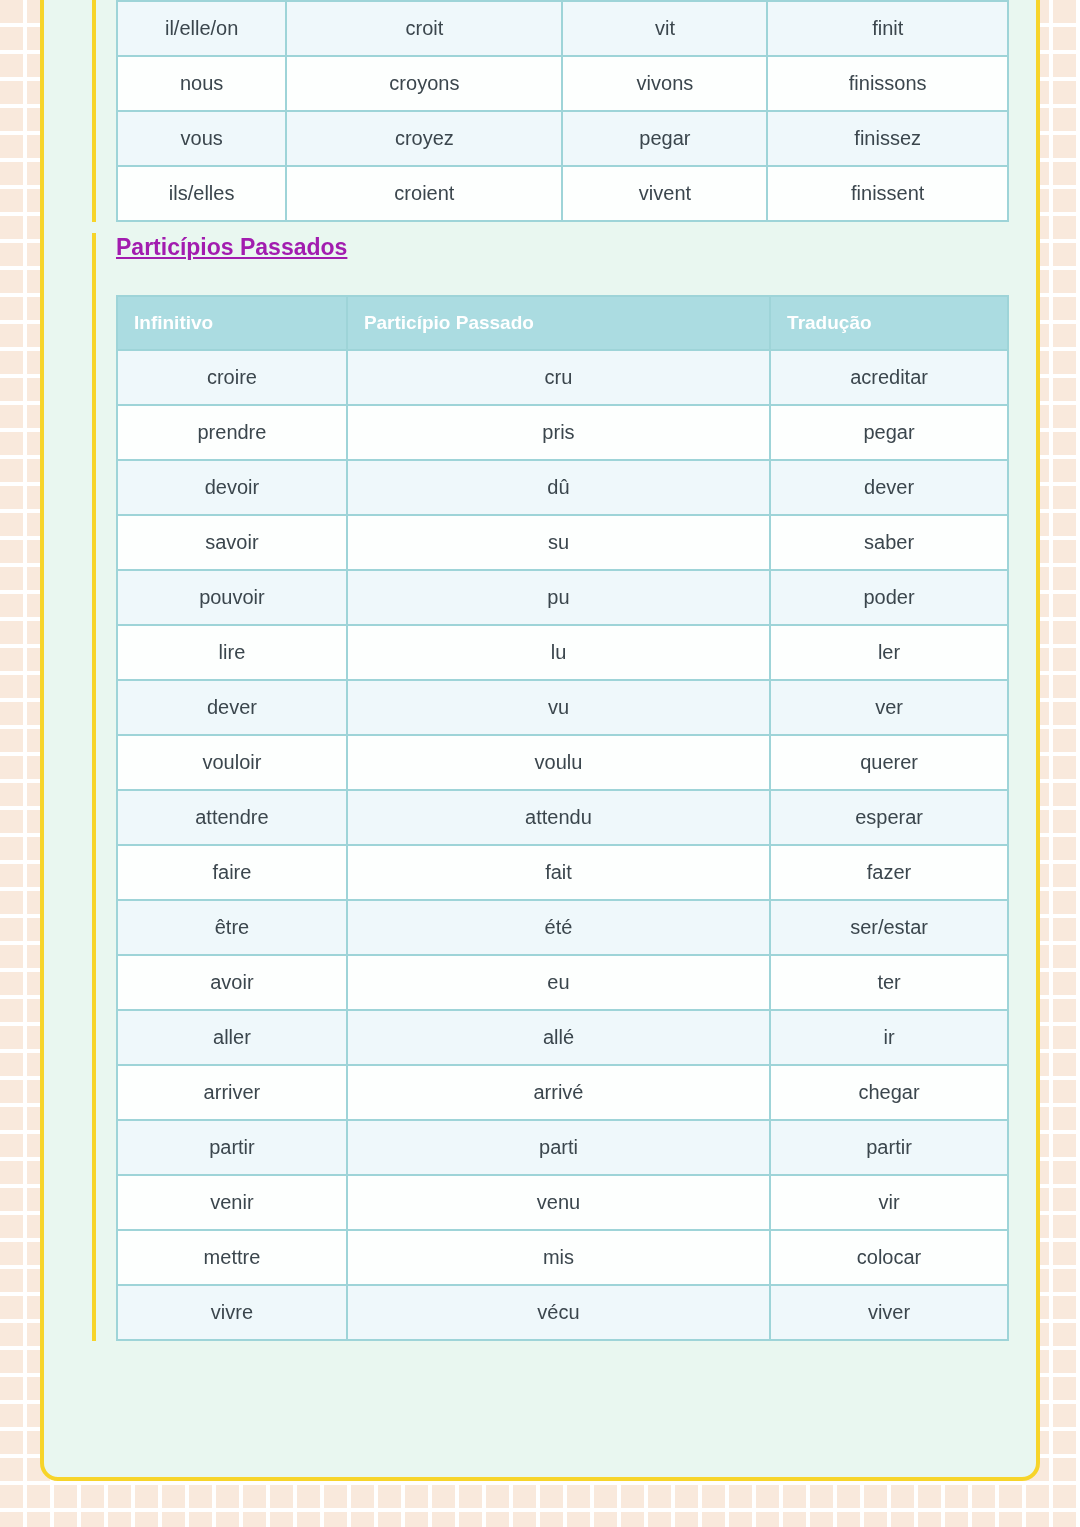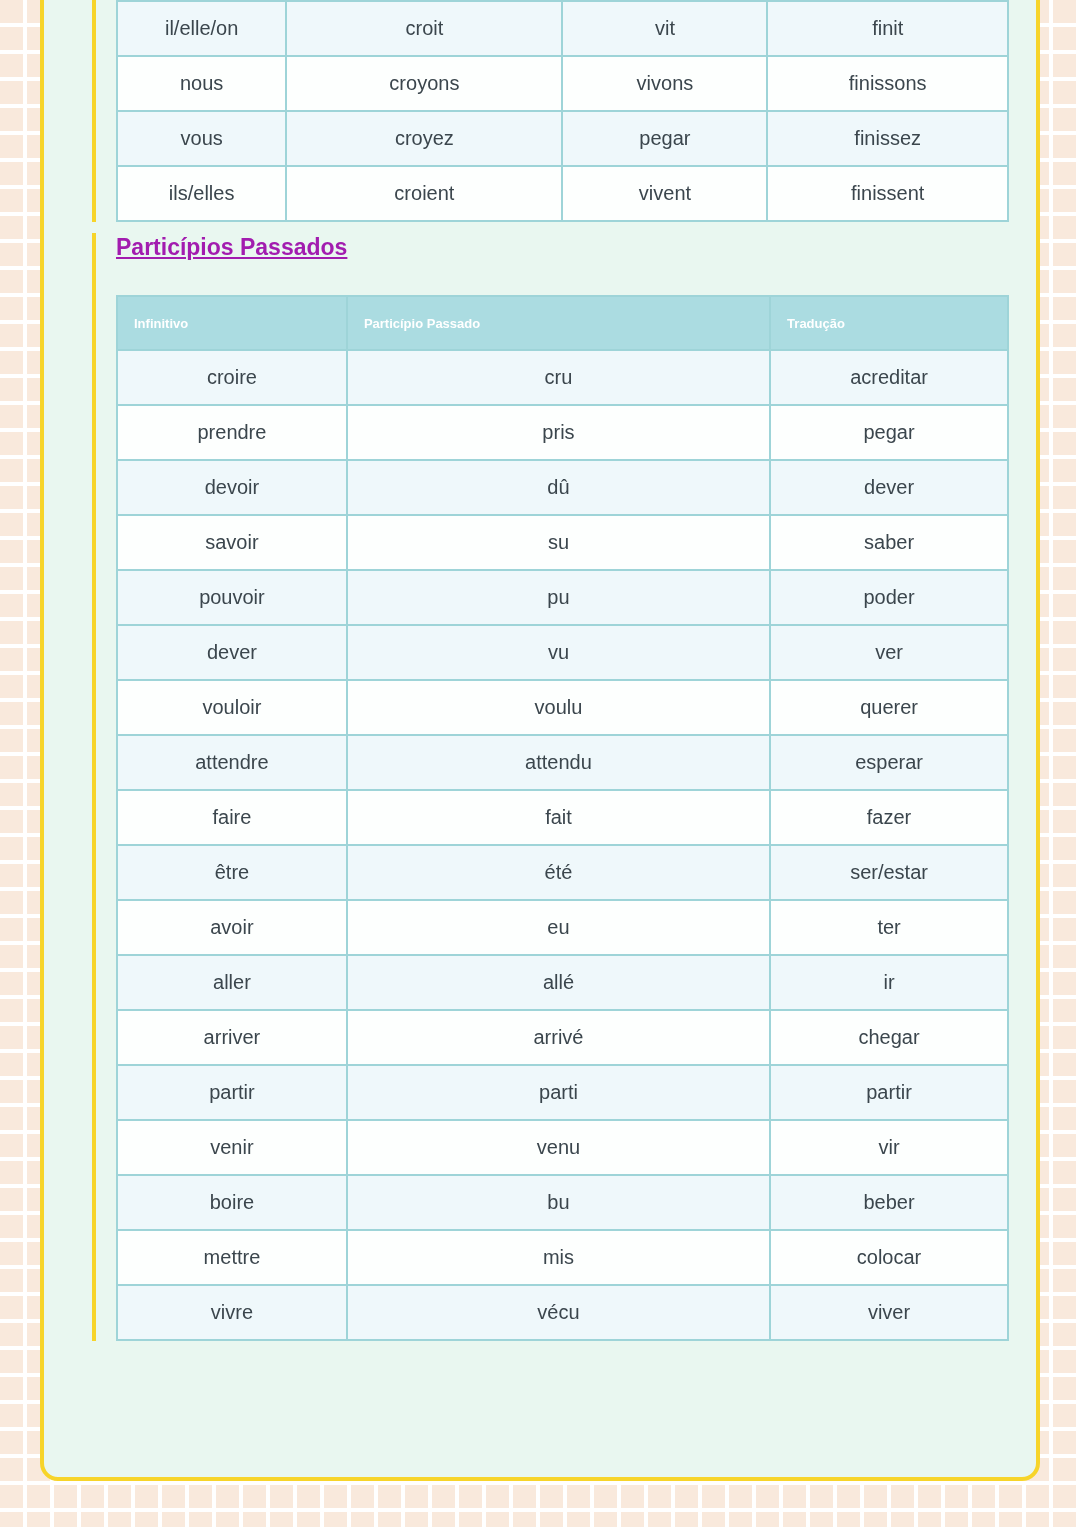--- a/index.html
+++ b/index.html
@@ -52,21 +52,21 @@
     box-sizing: content-box;
     overflow: hidden;
   }
   tr.alt td  { background: #eff8fb; }
   tr:not(.alt) td { background: #fdfffe; text-align: center; }
 
   thead th {
     background: #abdce1;
     color: #ffffff;
     font-weight: bold;
-    font-size: 13px;
+    font-size: 19px;
     text-align: left;
     padding-left: 16px;
     height: 52px;
   }
   .section-heading {
     margin: 4px 0 0 0;
     font-size: 23px;
     line-height: 28px;
     font-weight: bold;
     color: #a21caf;
@@ -158,20 +158,25 @@
             <tr>
               <td>savoir</td>
               <td>su</td>
               <td>saber</td>
             </tr>
             <tr class="alt">
               <td>pouvoir</td>
               <td>pu</td>
               <td>poder</td>
             </tr>
+            <tr>
+              <td>lire</td>
+              <td>lu</td>
+              <td>ler</td>
+            </tr>
             <tr class="alt">
               <td>dever</td>
               <td>vu</td>
               <td>ver</td>
             </tr>
             <tr>
               <td>vouloir</td>
               <td>voulu</td>
               <td>querer</td>
             </tr>
@@ -208,25 +213,20 @@
             <tr class="alt">
               <td>partir</td>
               <td>parti</td>
               <td>partir</td>
             </tr>
             <tr>
               <td>venir</td>
               <td>venu</td>
               <td>vir</td>
             </tr>
-            <tr class="alt">
-              <td>boire</td>
-              <td>bu</td>
-              <td>beber</td>
-            </tr>
             <tr>
               <td>mettre</td>
               <td>mis</td>
               <td>colocar</td>
             </tr>
             <tr class="alt">
               <td>vivre</td>
               <td>vécu</td>
               <td>viver</td>
             </tr>

